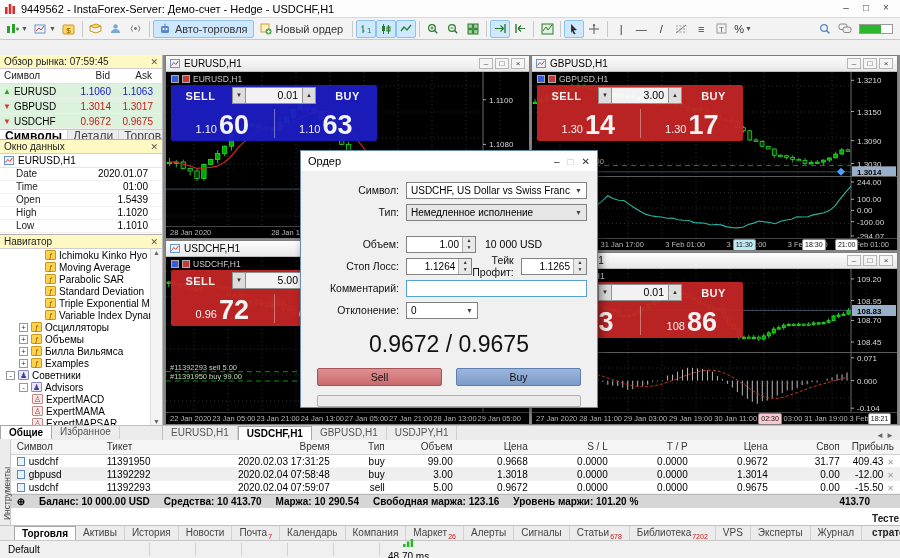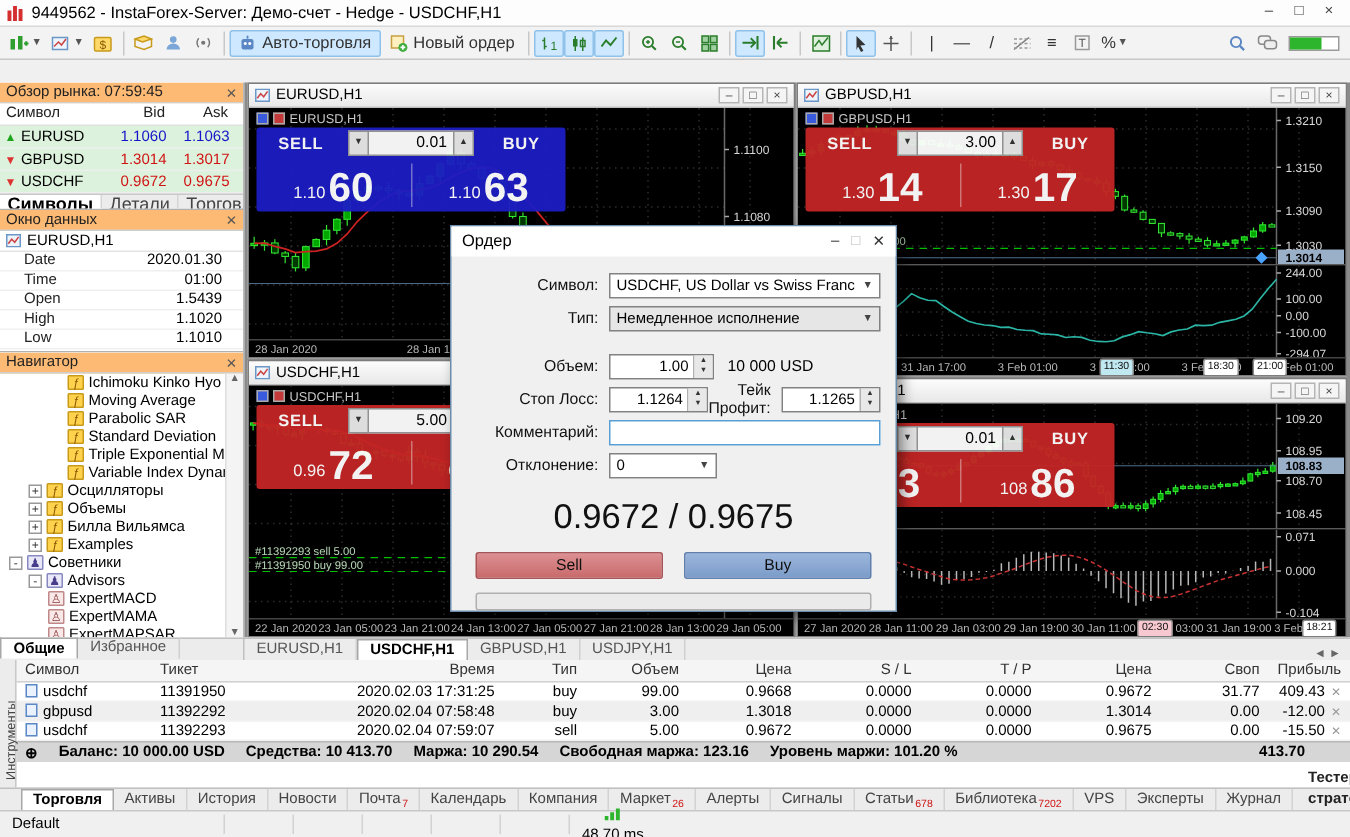--- a/index.html
+++ b/index.html
@@ -25,21 +25,21 @@
   .tb-btn.labeled { padding:0 5px; gap:4px; }
   .tb-caret { font-size:7px; color:#555; margin-left:1px; }
   .tb-spacer { flex:1; }
   .conn-meter { width:34px; height:10px; border:1px solid #9a9a9a; background:#fff; margin:0 4px; }
   .conn-fill { height:100%; width:65%; background:#2db52d; }
 
   
   .main { position:absolute; top:55px; left:0; width:900px; height:370px; display:flex; }
   .left-col { width:163px; border-right:1px solid #b8b8b8; background:#f0f0f0; display:flex; flex-direction:column; }
   .panel { border-bottom:1px solid #b0b0b0; background:#fff; overflow:hidden; }
-  .panel-title { height:14px; background:#fdba74; border-bottom:1px solid #cfcfcf;
+  .panel-title { height:14px; background:#fef9c3; border-bottom:1px solid #cfcfcf;
     display:flex; align-items:center; padding:0 4px; font-size:10px; color:#222; }
   .panel-x { margin-left:auto; color:#555; font-size:9px; }
 
   
   .mw { height:85px; }
   .mw-head { display:flex; height:15px; border-bottom:1px solid #e0e0e0; font-size:10px; color:#222; background:#fff; }
   .mw-head span { padding:1px 4px; }
   .mw-rows .mw-row { display:flex; height:15px; align-items:center; background:#ddf2dd; border-bottom:1px solid #eee; font-size:10px; }
   .mw-sym { width:72px; padding-left:3px; display:flex; gap:3px; align-items:center; }
   .mw-arrow-up { color:#1da51d; font-size:8px; }
@@ -418,21 +418,21 @@
         <div class="dw-sym">
           <svg width="10" height="9" viewBox="0 0 10 9">
               <rect x="0.5" y="0.5" width="9" height="8" fill="#eef4fb" stroke="#6a96c8"></rect>
               <path d="M1.5 6.5 l2.3 -3 2 2 2.6 -3.6" stroke="#cc4444" fill="none"></path>
             </svg>
           <span>EURUSD,H1</span>
         </div>
         <div id="dw-rows">
             <div class="dw-row">
               <div class="dw-k">Date</div>
-              <div class="dw-v">2020.01.30</div>
+              <div class="dw-v">2020.01.07</div>
             </div>
             <div class="dw-row">
               <div class="dw-k">Time</div>
               <div class="dw-v">01:00</div>
             </div>
             <div class="dw-row">
               <div class="dw-k">Open</div>
               <div class="dw-v">1.5439</div>
             </div>
             <div class="dw-row">

